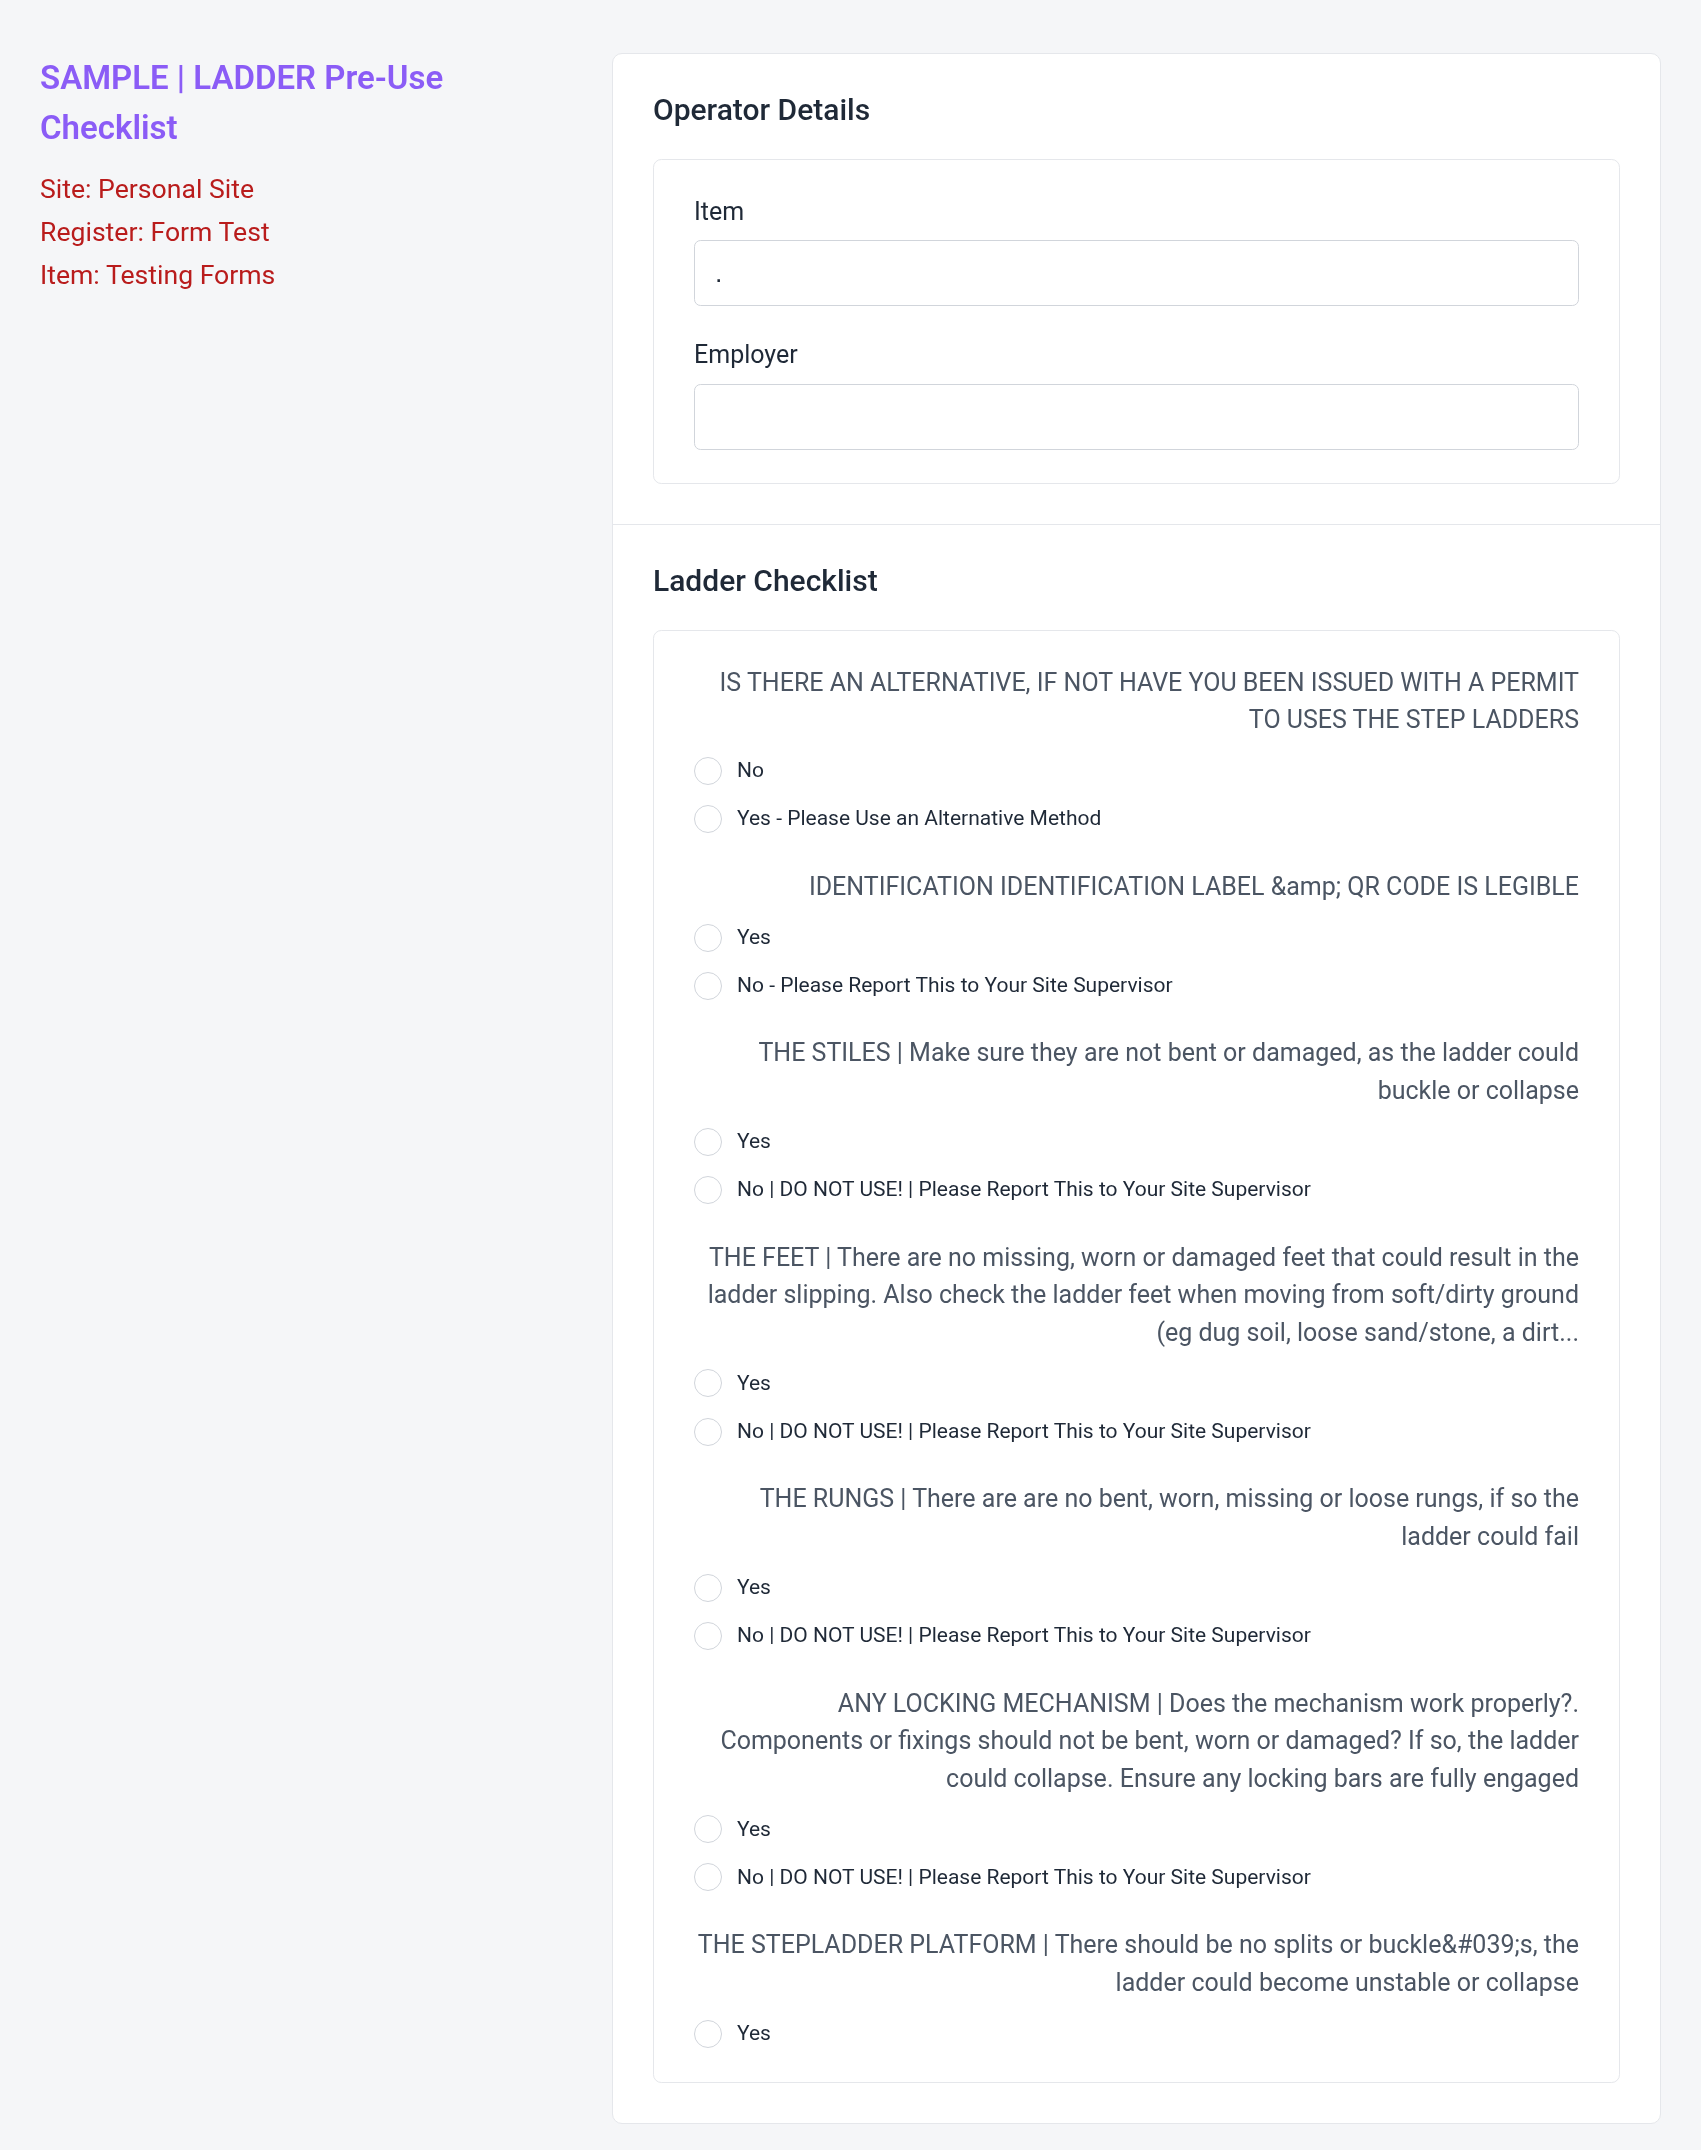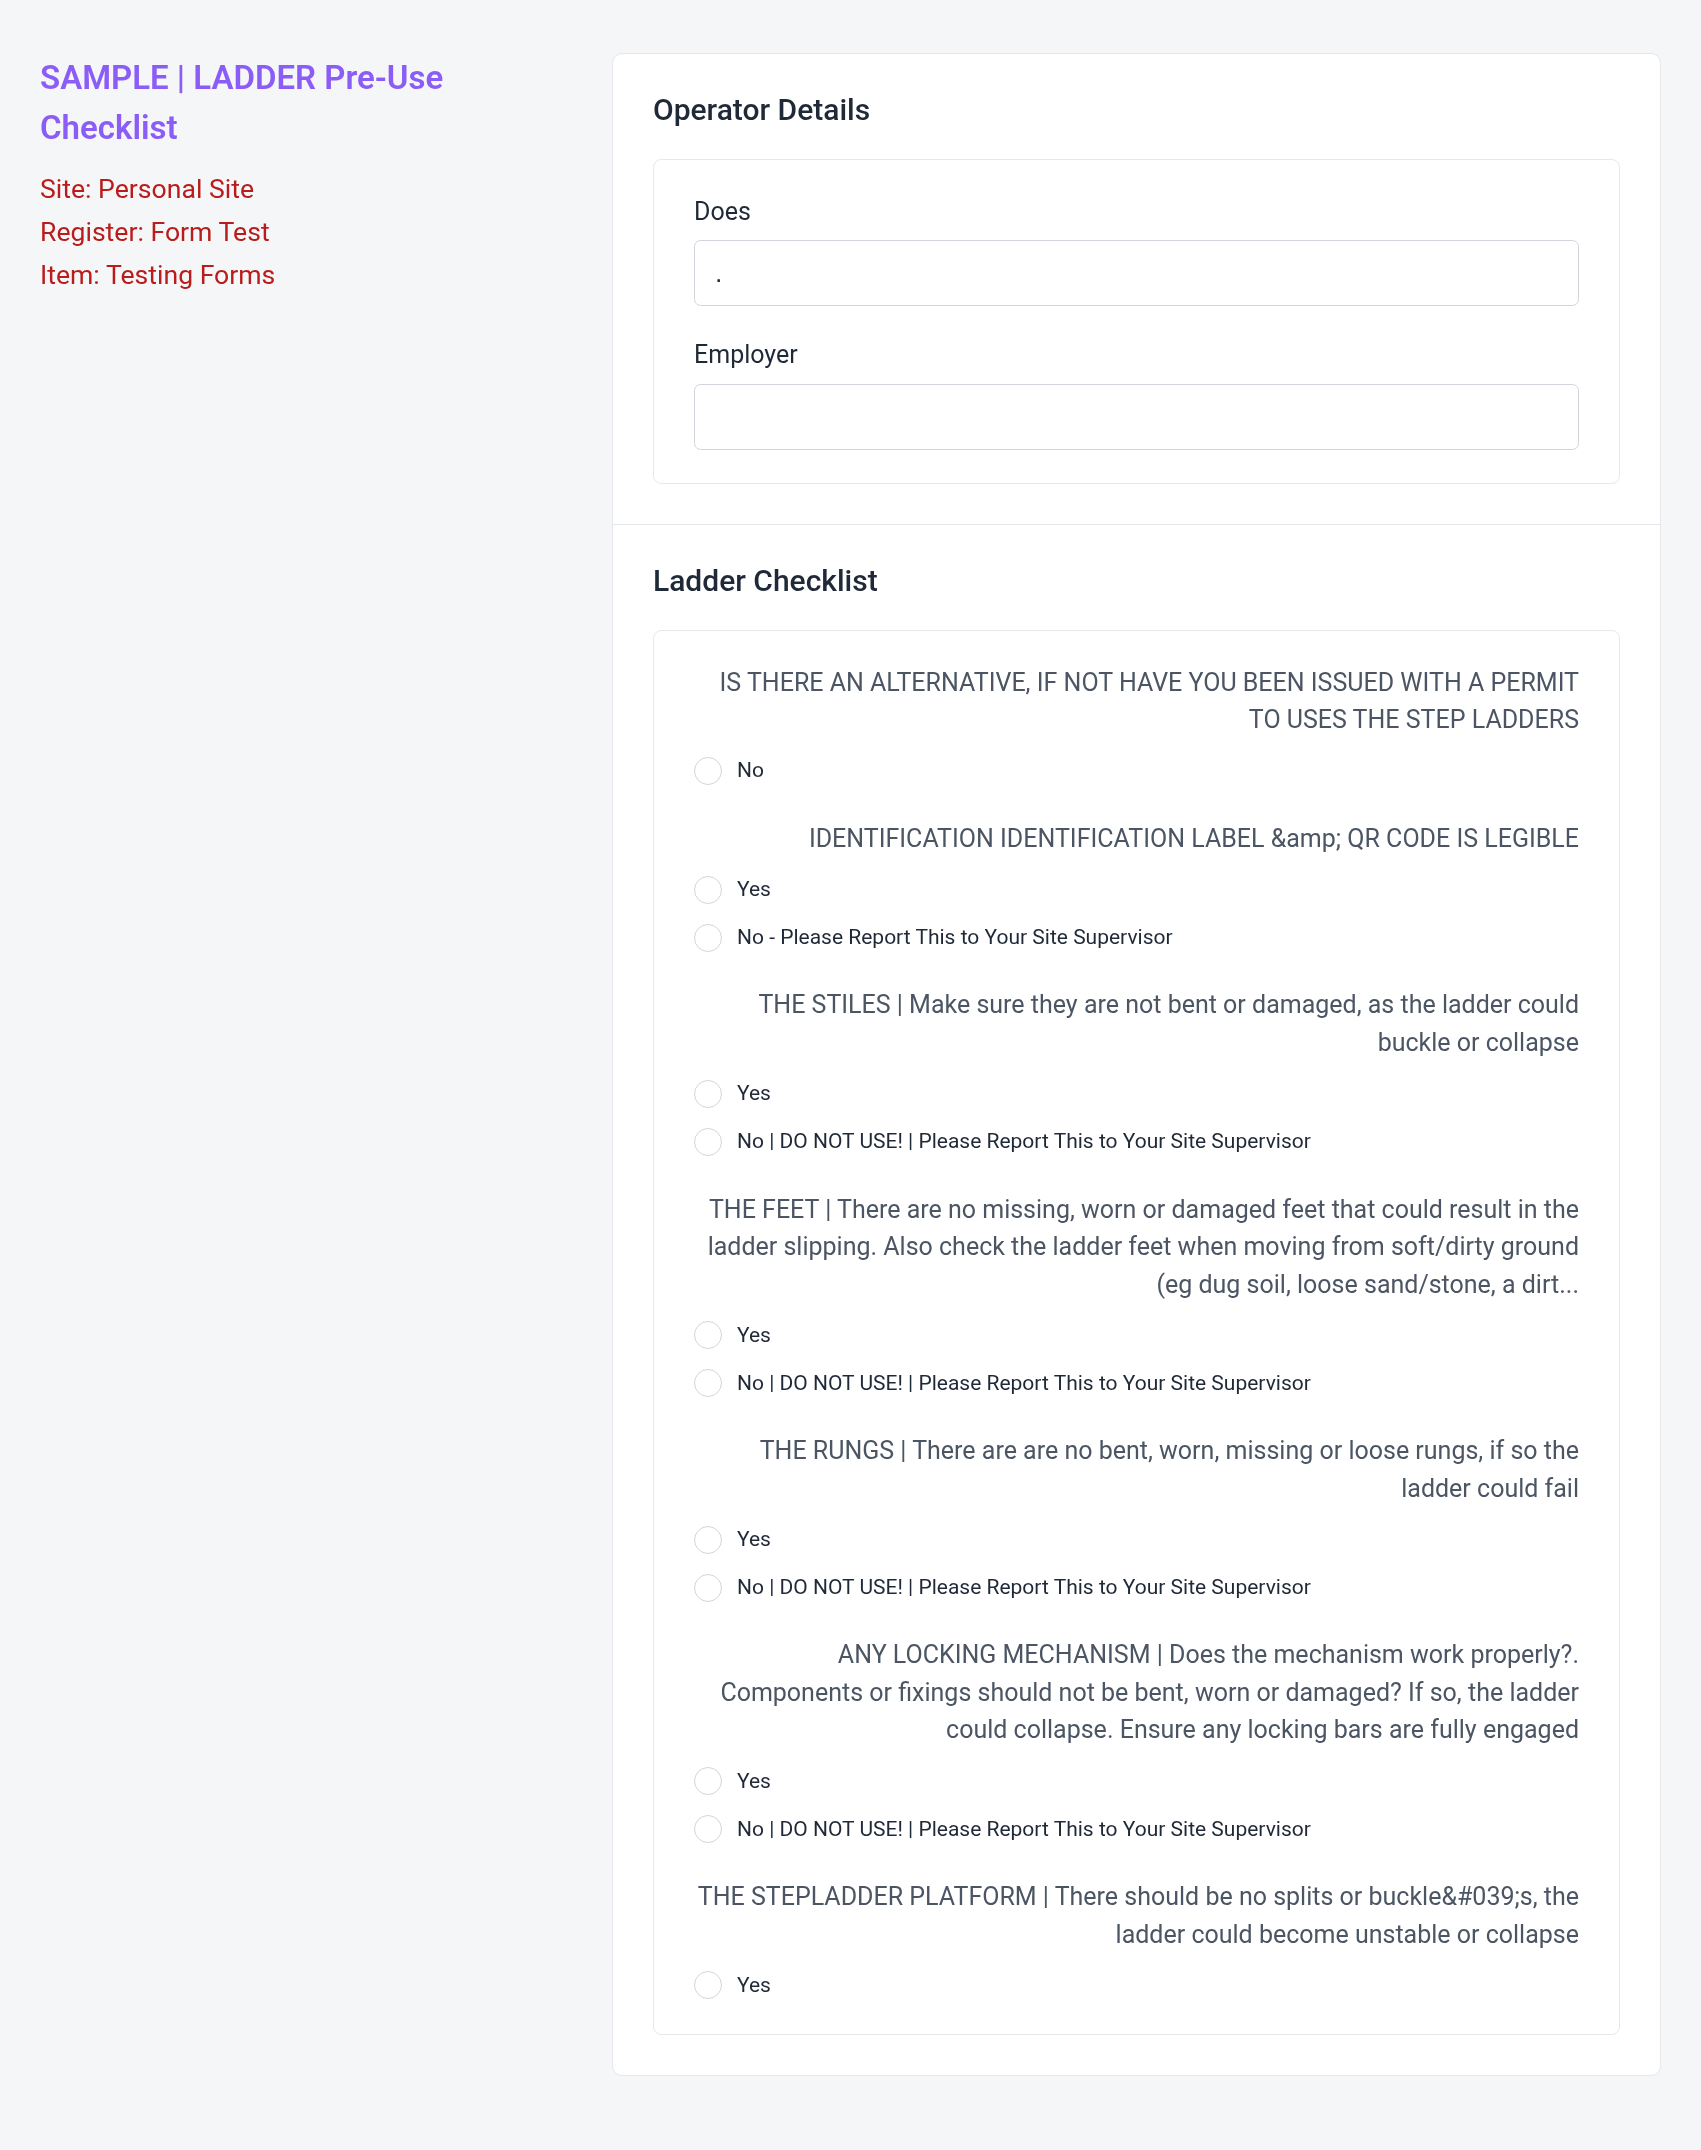--- a/index.html
+++ b/index.html
@@ -131,40 +131,44 @@
       <span>Item:</span>
       <span>Testing Forms</span>
     </div>
   </aside>
 
   <main class="main">
     <section class="section">
       <h2 class="section-title">Operator Details</h2>
       <div class="card">
         <div class="field">
-          <label class="field-label">Does</label>
+          <label class="field-label">Item</label>
           <input type="text" class="text-input" value="." style="">
         </div>
         <div class="field">
           <label class="field-label">Employer</label>
           <input type="text" class="text-input" value="" style="">
         </div>
       </div>
     </section>
 
     <section class="section">
       <h2 class="section-title">Ladder Checklist</h2>
       <div class="card" id="checklist-card">
 
       <div class="question">
             <div class="question-text">IS THERE AN ALTERNATIVE, IF NOT HAVE YOU BEEN ISSUED WITH A PERMIT TO USES THE STEP LADDERS</div>
             <div class="radio-option">
               <span class="radio-circle"></span>
               <span class="radio-label">No</span>
             </div>
+            <div class="radio-option">
+              <span class="radio-circle"></span>
+              <span class="radio-label">Yes - Please Use an Alternative Method</span>
+            </div>
           </div>
           <div class="question">
             <div class="question-text">IDENTIFICATION IDENTIFICATION LABEL &amp;amp; QR CODE IS LEGIBLE</div>
             <div class="radio-option">
               <span class="radio-circle"></span>
               <span class="radio-label">Yes</span>
             </div>
             <div class="radio-option">
               <span class="radio-circle"></span>
               <span class="radio-label">No - Please Report This to Your Site Supervisor</span>

